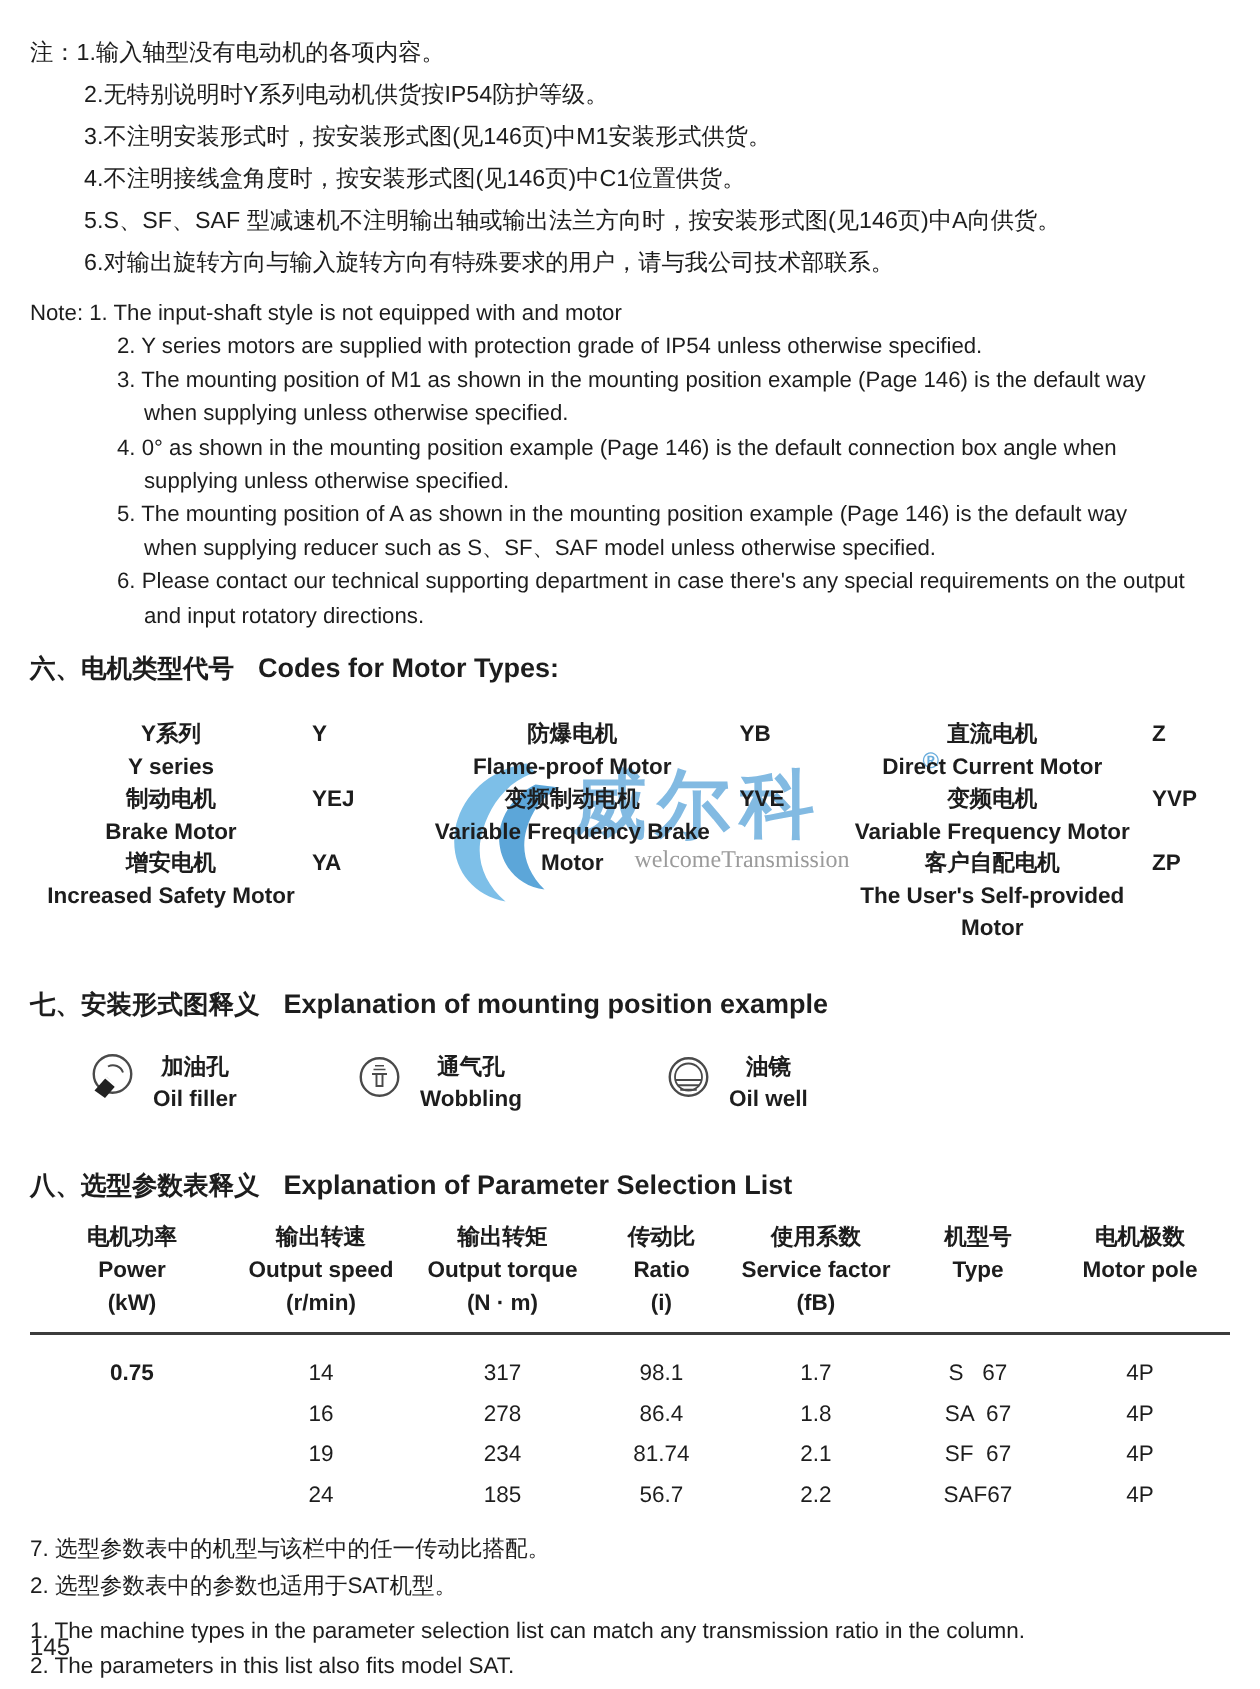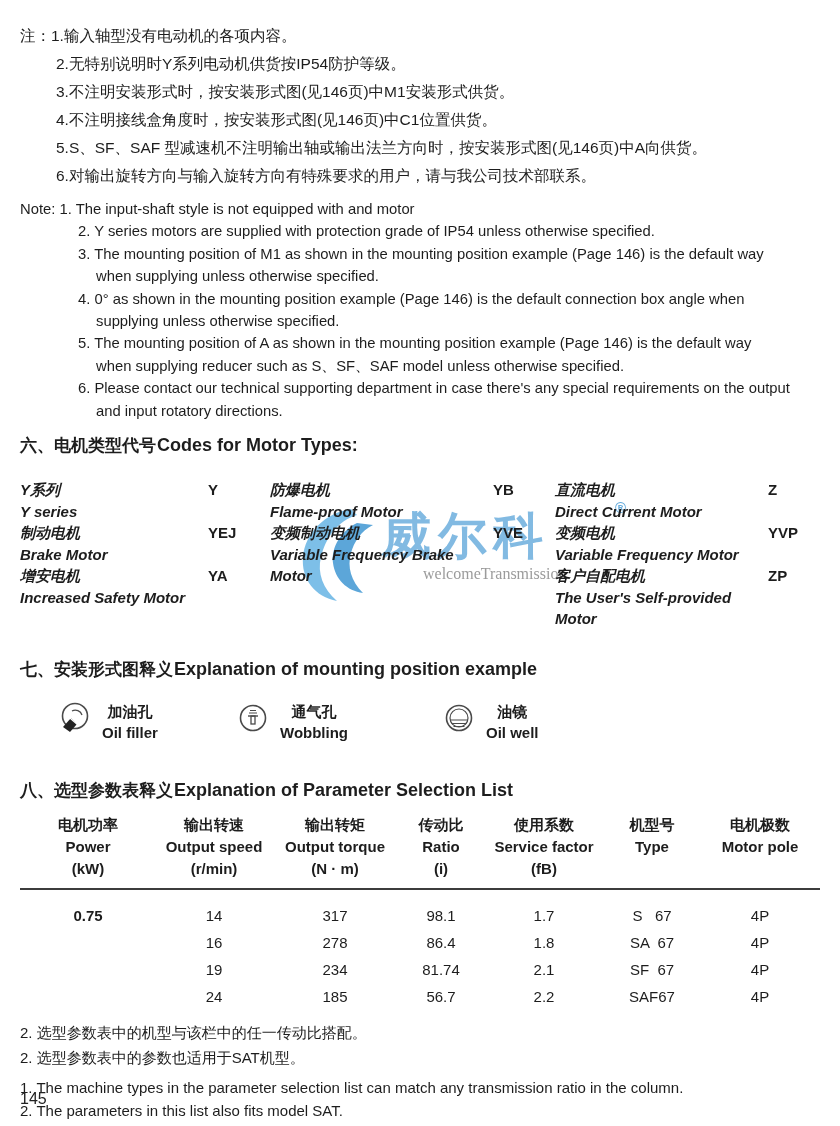--- a/index.html
+++ b/index.html
@@ -14,35 +14,35 @@
   .notes-cn { padding:22px 0 0 20px; font-size:15.5px; line-height:28px; font-weight:400; }
   .notes-cn .cont { padding-left:36px; }
 
   
   .notes-en { margin-top:8px; font-size:14.8px; line-height:22.4px; }
   .ind0 { padding-left:20px; }
   .ind1 { padding-left:78px; }
   .ind2 { padding-left:96px; }
 
   
-  .sec-heading { display:flex; align-items:baseline; gap:1px; margin-left:20px; }
+  .sec-heading { display:flex; align-items:baseline; gap:16px; margin-left:20px; }
   .h-cn { font-size:17px; font-weight:700; }
   .h-en { font-size:18px; font-weight:700; }
   #sec6-heading { margin-top:12px; }
   #sec7-heading { margin-top:28px; }
   #sec8-heading { margin-top:20px; }
 
   
   .codes-section { position:relative; margin-top:22px; }
   .codes-grid { position:relative; z-index:1; display:flex; padding-left:20px; }
   .code-col-0 { width:250px; }
   .code-col-1 { width:285px; }
   .code-col-2 { width:275px; }
   .pair { display:flex; }
-  .names { flex:1; text-align:left;font-style:italic; }
+  .names { flex:1; text-align:center; }
   .code-entry .cn, .code-entry .en, .code-entry .code {
     font-size:15px; font-weight:700; line-height:21.5px;
   }
   .code { width:62px; text-align:left; }
 
   
   .watermark { position:absolute; left:295px; top:24px; width:350px; height:102px; z-index:0; }
   .wm-swoosh { position:absolute; left:0; top:2px; }
   .wm-text { position:absolute; left:86px; top:0; font-size:50px; font-weight:700;
              letter-spacing:6px; color:rgba(77,157,214,0.70); white-space:nowrap; }
@@ -337,21 +337,21 @@
         <td>185</td>
         <td>56.7</td>
         <td>2.2</td>
         <td class="type-cell">SAF67</td>
         <td>4P</td>
       </tr>
     </tbody>
   </table>
 
   <div class="footnotes">
-    <div class="fn-cn">2. 选型参数表中的机型与该栏中的任一传动比搭配。</div>
+    <div class="fn-cn">7. 选型参数表中的机型与该栏中的任一传动比搭配。</div>
     <div class="fn-cn">2. 选型参数表中的参数也适用于SAT机型。</div>
     <div class="fn-en-group">
       <div class="fn-en">1. The machine types in the parameter selection list can match any transmission ratio in the column.</div>
       <div class="fn-en">2. The parameters in this list also fits model SAT.</div>
     </div>
   </div>
 
   <div class="page-num">145</div>
 
 </div>

